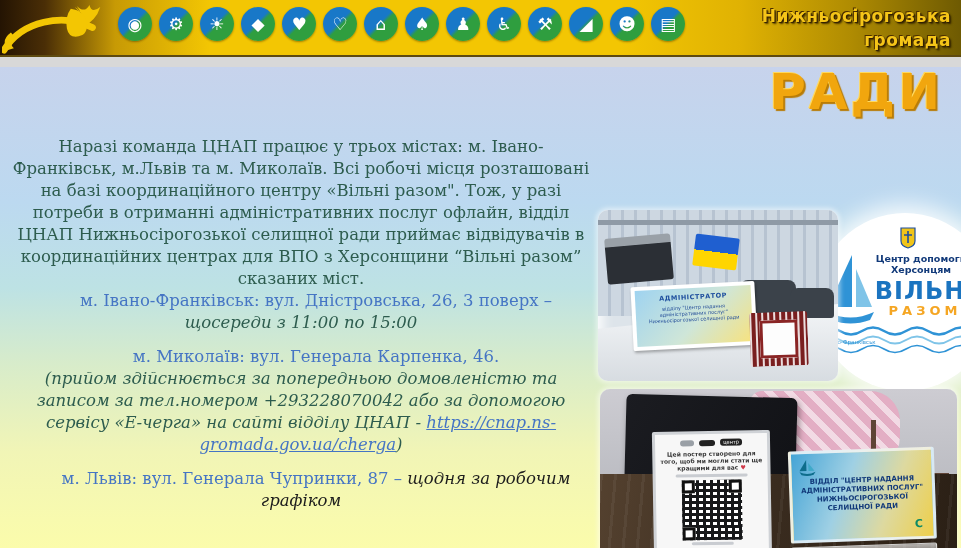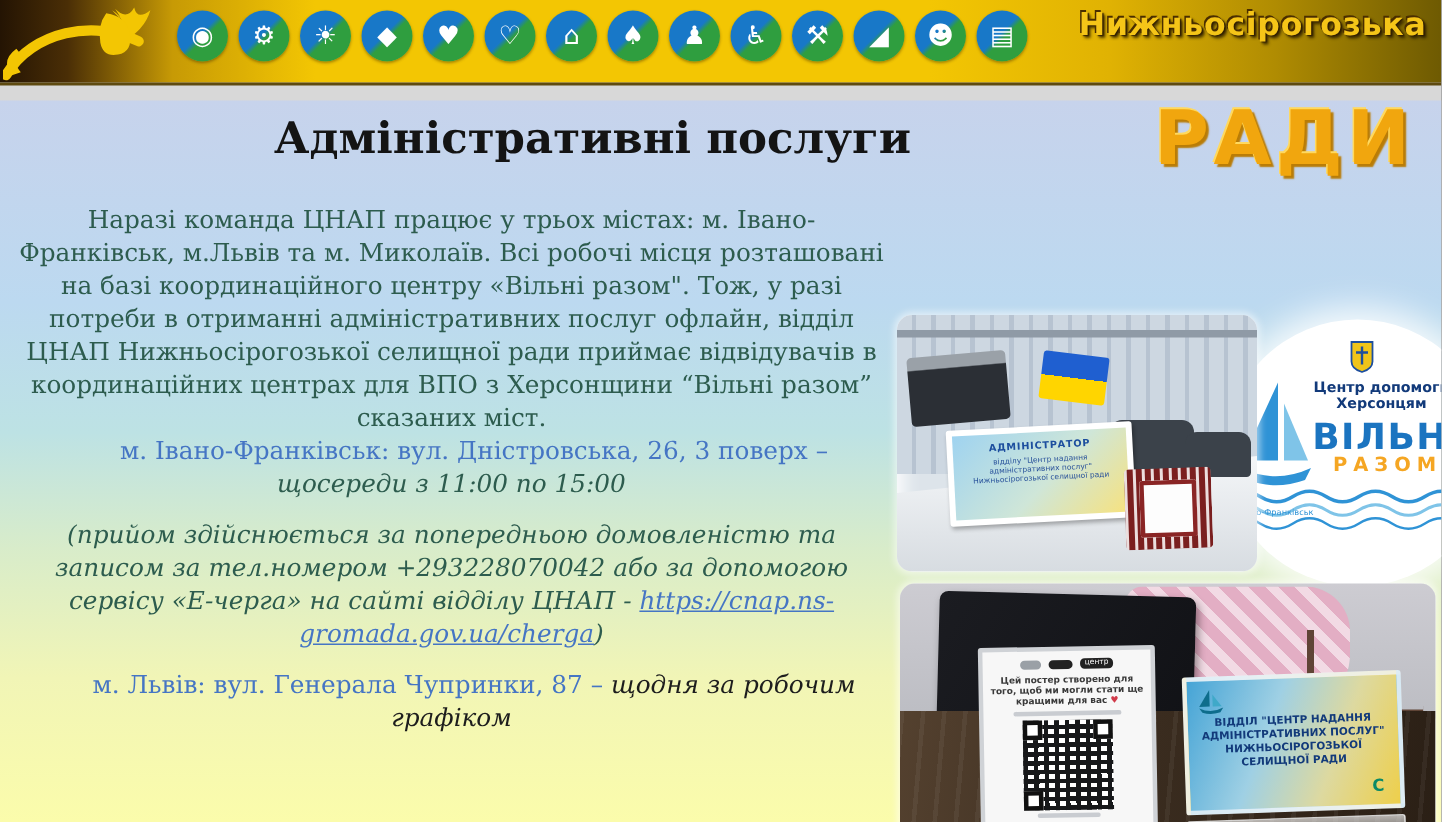--- a/index.html
+++ b/index.html
@@ -22,21 +22,21 @@
   .b-icon {
     width:34px; height:34px; border-radius:50%;
     background:linear-gradient(135deg,#1878c8 46%,#2f9e3f 54%);
     display:flex; align-items:center; justify-content:center;
     box-shadow:0 1px 2px rgba(60,40,0,.45);
   }
   .b-glyph { color:#fff; font-family:"DejaVu Sans",sans-serif; font-size:17px; line-height:1; }
   .community-name {
     position:absolute; right:10px; top:4px; text-align:right;
     font-family:"DejaVu Sans",sans-serif; font-weight:bold;
-    font-size:21px; line-height:24px; color:#f5c518;
+    font-size:17px; line-height:24px; color:#f5c518;
     text-shadow:-1px -1px 0 #4a2e00, 1px 1px 1px #2e1c00, 2px 2px 2px rgba(30,18,0,.7);
     letter-spacing:0.5px;
   }
 
   
   .content {
     position:absolute; top:67px; left:0; width:961px; height:481px;
     background:linear-gradient(180deg,#c7d3ec 0%,#bcd9f0 28%,#bde2e4 46%,#d8ecca 62%,#f1f5b6 80%,#fbfcab 100%);
   }
   .page-title {
@@ -210,32 +210,33 @@
         </div>
         <div class="b-icon">
           <span class="b-glyph">☻</span>
         </div>
         <div class="b-icon">
           <span class="b-glyph">▤</span>
         </div>
       </div>
     <div class="community-name">
       <span class="block">Нижньосірогозька</span>
+      <span class="block">громада</span>
     </div>
   </div>
 
   <div class="content">
 
-    <h1 class="page-title">Адміністративні послуги</h1>
     <div class="cnap-label">РАДИ</div>
 
     <div class="main-text">
       <span class="block t-green">Наразі команда ЦНАП працює у трьох містах: м. Івано-Франківськ, м.Львів та м. Миколаїв.  Всі робочі місця розташовані на базі координаційного центру «Вільні разом". Тож, у разі потреби в отриманні адміністративних послуг офлайн, відділ ЦНАП Нижньосірогозької селищної ради приймає відвідувачів в  координаційних центрах для ВПО з Херсонщини “Вільні разом” сказаних міст.</span>
       <span class="block"><span class="t-blue">м. Івано-Франківськ: вул. Дністровська, 26, 3 поверх – </span><span class="t-green t-ital">щосереди з 11:00 по 15:00</span></span>
       <div class="gap"></div>
+      <span class="block t-blue">м. Миколаїв: вул. Генерала Карпенка, 46.</span>
       <span class="block"><span class="t-green t-ital">(прийом здійснюється за попередньою домовленістю та записом за тел.номером +293228070042 або за допомогою сервісу «Е-черга» на сайті відділу ЦНАП - </span><a class="lnk">https://cnap.ns-gromada.gov.ua/cherga</a><span class="t-green t-ital">)</span></span>
       <div class="gap"></div>
       <span class="block"><span class="t-blue">м. Львів: вул. Генерала Чупринки, 87 – </span><span class="t-dark t-ital">щодня за робочим графіком</span></span>
     </div>
 
     <div class="logo-circle">
       <svg class="coat" width="16" height="22" viewBox="0 0 16 22">
         <path d="M1 1 h14 v13 q0 5 -7 7 q-7 -2 -7 -7 z" fill="#f0c419" stroke="#1d4e9e" stroke-width="1.2"></path>
         <path d="M8 4 v12 M4 8 h8" stroke="#1d4e9e" stroke-width="1.6"></path>
       </svg>

